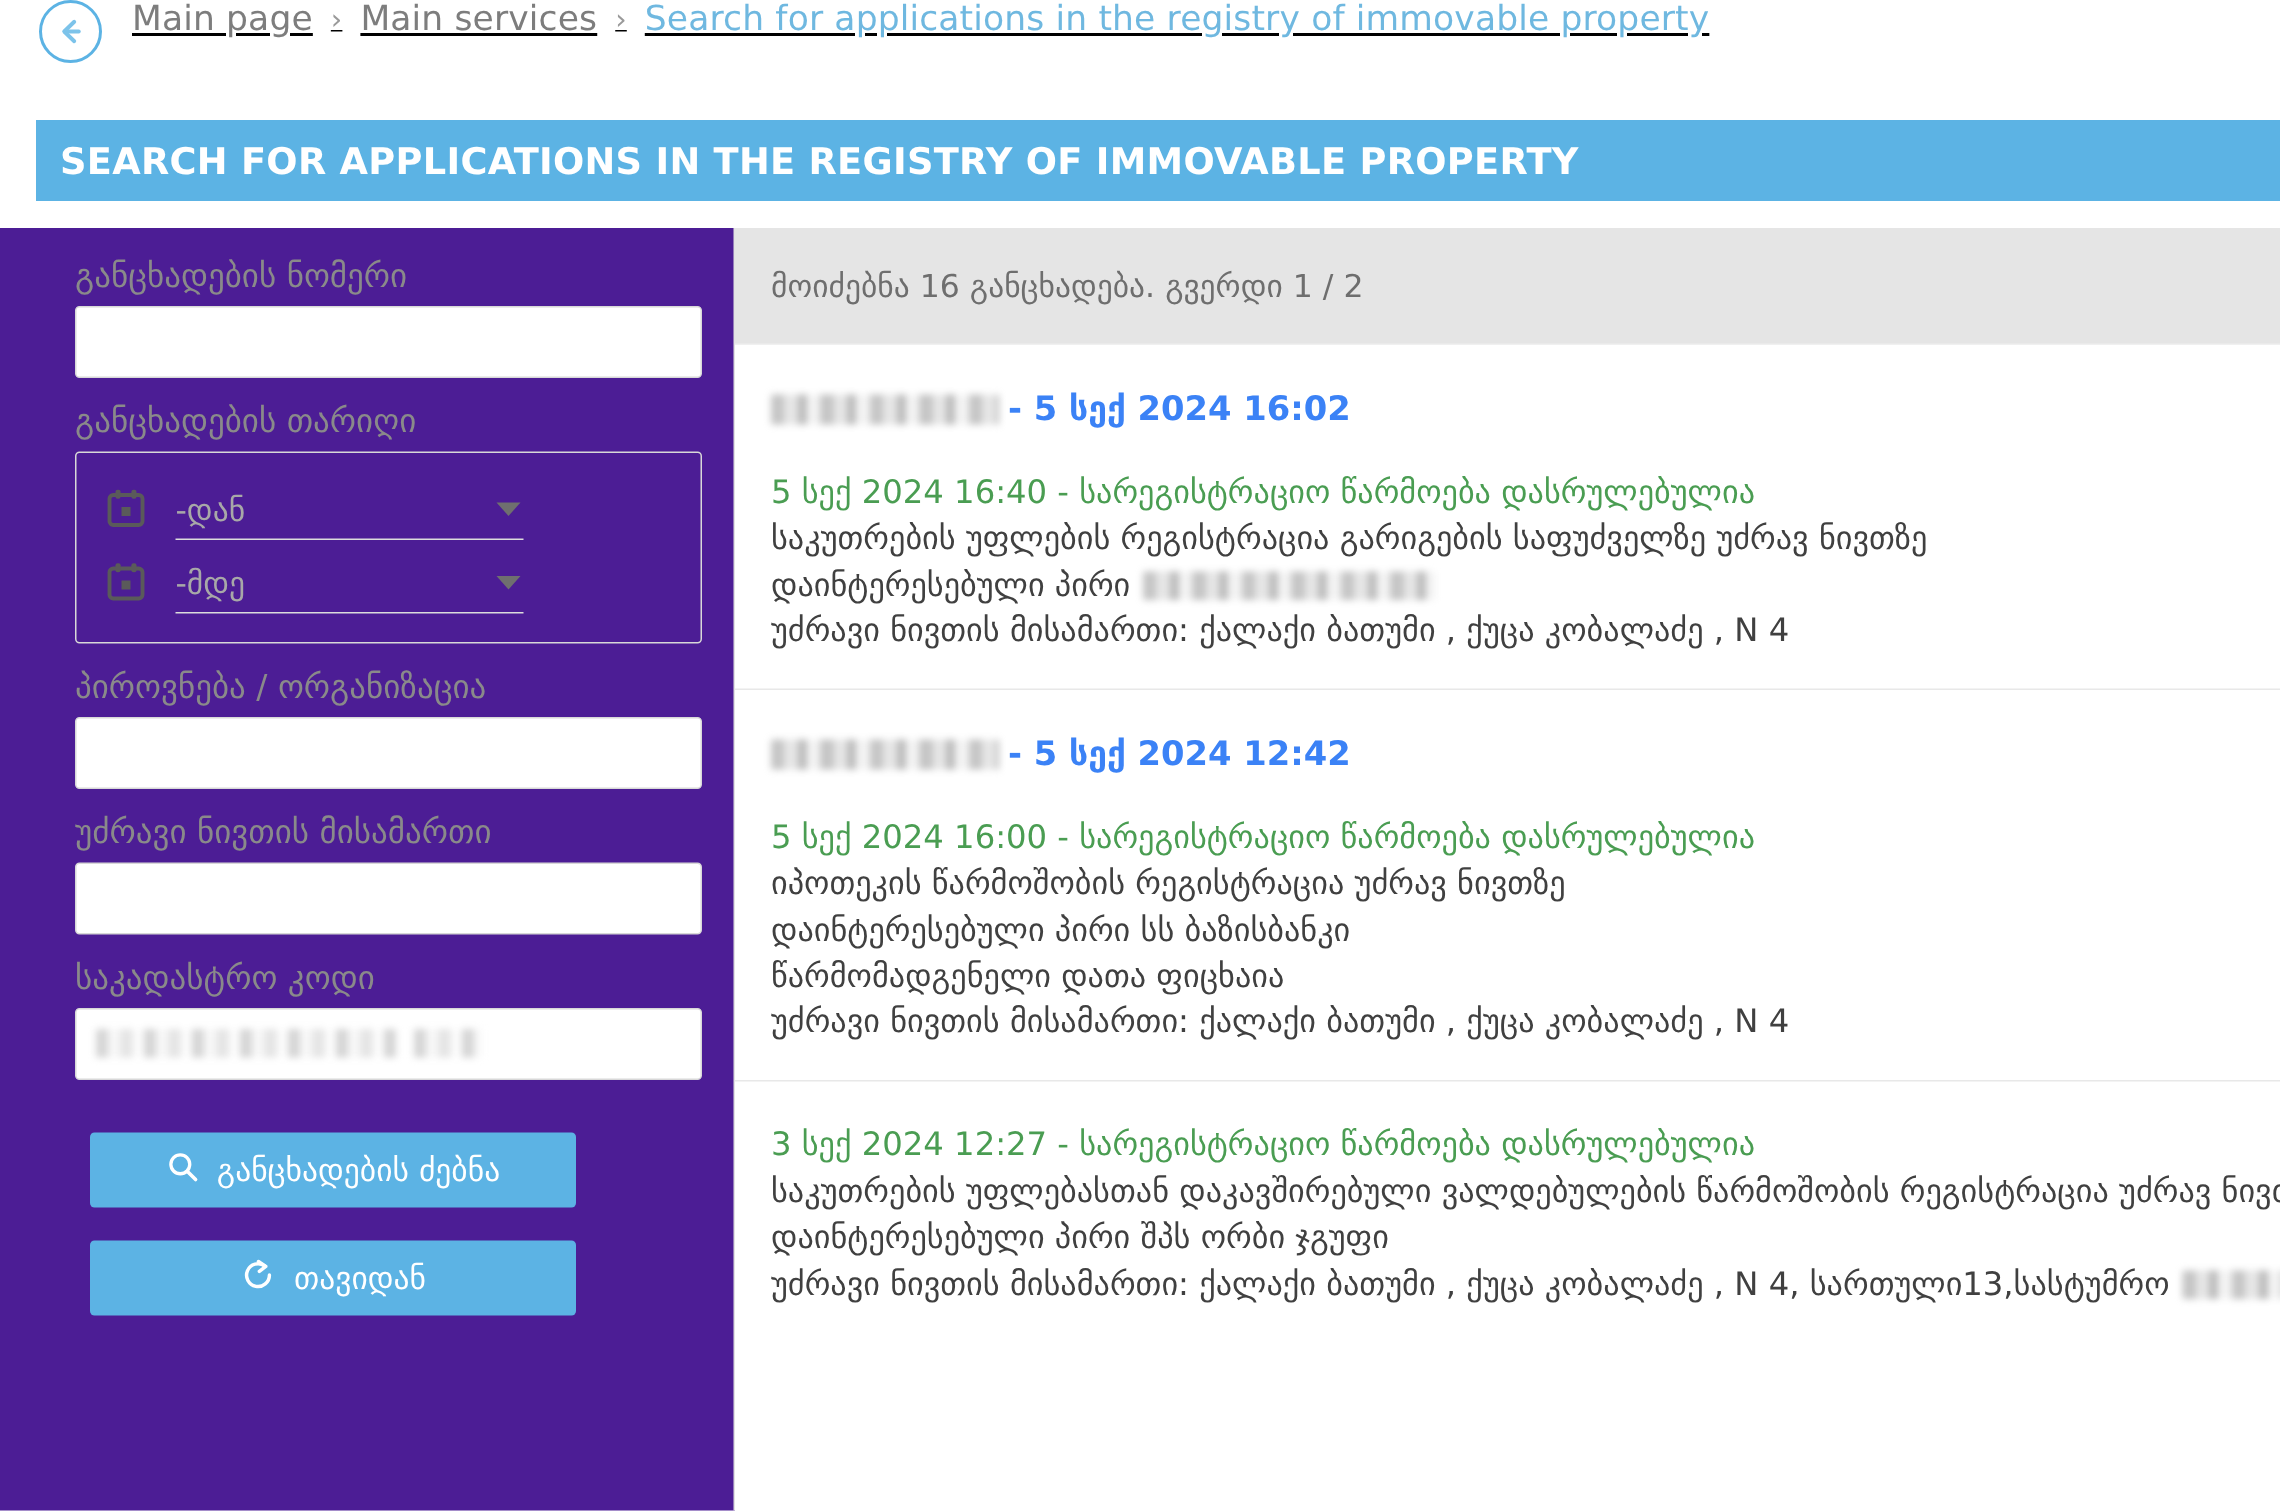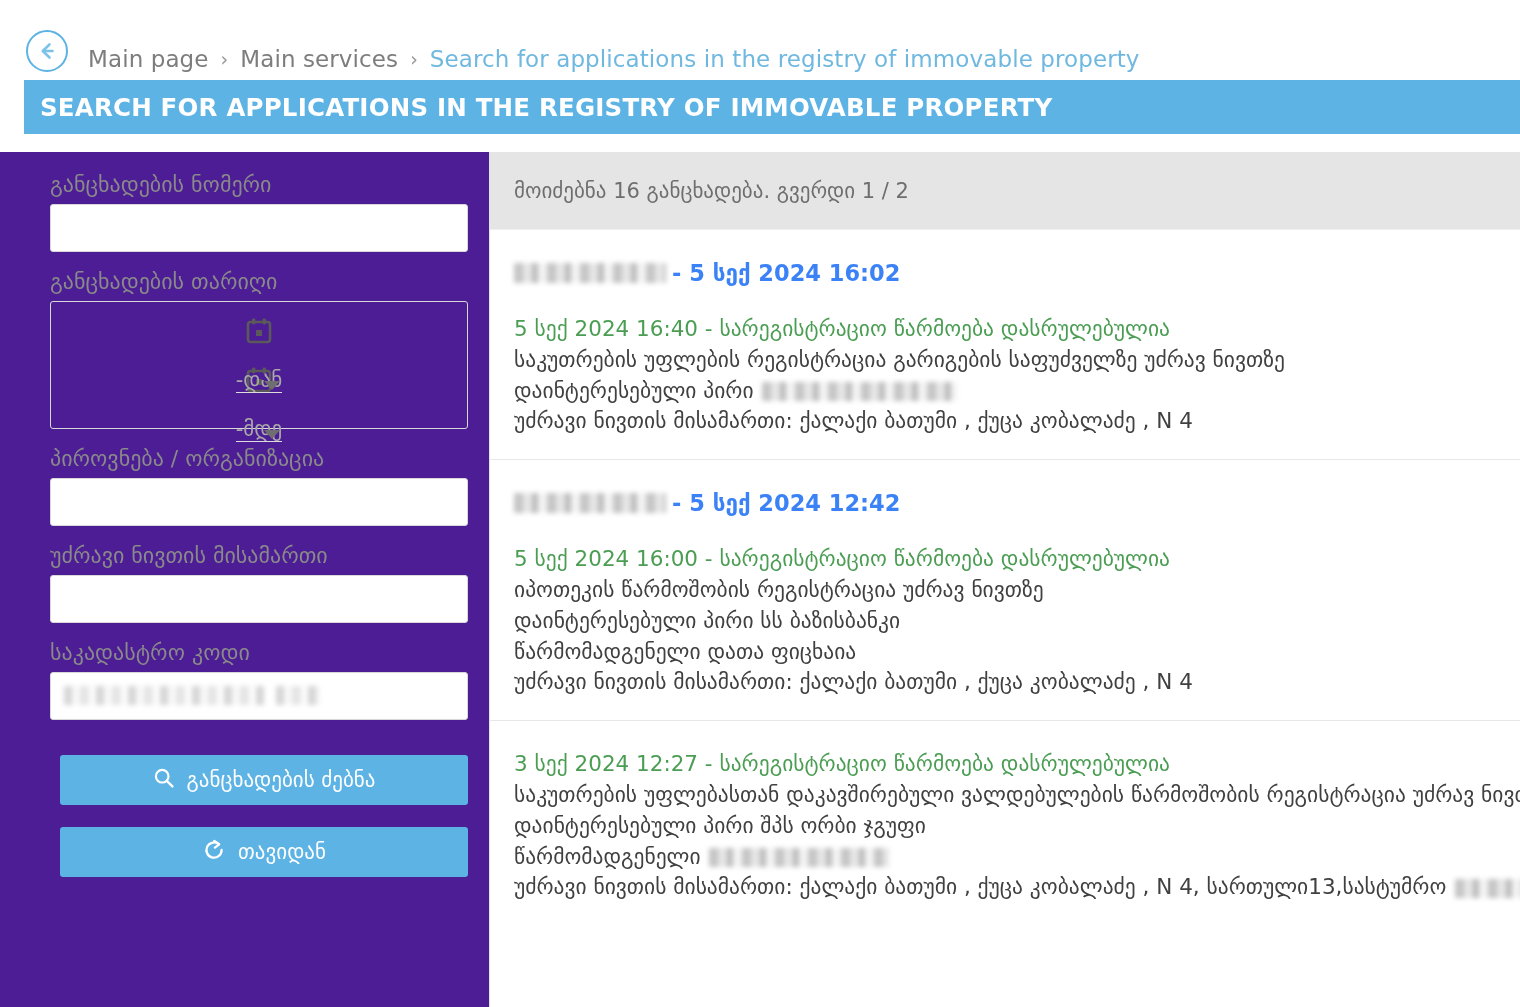--- a/index.html
+++ b/index.html
@@ -9,24 +9,25 @@
     height: 1007px;
     background: #ffffff;
     font-family: "DejaVu Sans", "Liberation Sans", sans-serif;
     overflow: hidden;
   }
 
   
   .breadcrumb-bar {
     height: 72px;
     display: flex;
-    align-items: flex-end;
+    align-items: flex-start;
     padding-left: 26px;
     gap: 0;
     background: #ffffff;
+    text-decoration: underline;
   }
   .back-btn {
     width: 42px; height: 42px;
     border: 2px solid #5cb3e4;
     border-radius: 50%;
     display: flex; align-items: center; justify-content: center;
     flex: 0 0 auto;
     background: #fff;
     cursor: pointer;
   }
@@ -140,21 +141,20 @@
     width: 418px;
     border: 1px solid #d8d8d8;
     border-radius: 3px;
     padding: 14px 18px 14px 18px;
   }
   .date-row {
     display: flex;
     align-items: center;
     gap: 18px;
     height: 49px;
-    flex-direction: column;
   }
   .cal-icon { flex: 0 0 auto; display: block; }
   .date-select {
     flex: 1 1 auto;
     position: relative;
     border-bottom: 1px solid #dcdcdc;
     height: 38px;
     display: flex;
     align-items: center;
     cursor: pointer;
@@ -169,21 +169,21 @@
     right: 2px;
     top: 13px;
     width: 0; height: 0;
     border-left: 8px solid transparent;
     border-right: 8px solid transparent;
     border-top: 9px solid #6f6f6f;
   }
 
   
   .btn {
-    width: 408px;
+    width: 324px;
     height: 50px;
     margin-top: 22px;
     background: #5cb3e4;
     border: none;
     border-radius: 3px;
     color: #fff;
     font-size: 21px;
     font-family: inherit;
     display: flex;
     align-items: center;
@@ -387,23 +387,19 @@
       <div class="detail-line">დაინტერესებული პირი სს ბაზისბანკი</div>
       <div class="detail-line">წარმომადგენელი დათა ფიცხაია</div>
       <div class="detail-line">უძრავი ნივთის მისამართი: ქალაქი ბათუმი , ქუცა კობალაძე , N 4</div>
     </div>
 
     <div class="result-item">
       <div class="status-line">3 სექ 2024 12:27 - სარეგისტრაციო წარმოება დასრულებულია</div>
       <div class="detail-line">საკუთრების უფლებასთან დაკავშირებული ვალდებულების წარმოშობის რეგისტრაცია უძრავ ნივთზე</div>
       <div class="detail-line">დაინტერესებული პირი შპს ორბი ჯგუფი</div>
       <div class="detail-line">
-        <span>წარმომადგენელი</span>
-        <span class="redact inline-redact-b"></span>
-      </div>
-      <div class="detail-line">
         <span>უძრავი ნივთის მისამართი: ქალაქი ბათუმი , ქუცა კობალაძე , N 4, სართული13,სასტუმრო</span>
         <span class="redact inline-redact-c"></span>
       </div>
     </div>
 
   </div>
 </div>
 
 </body></html>

